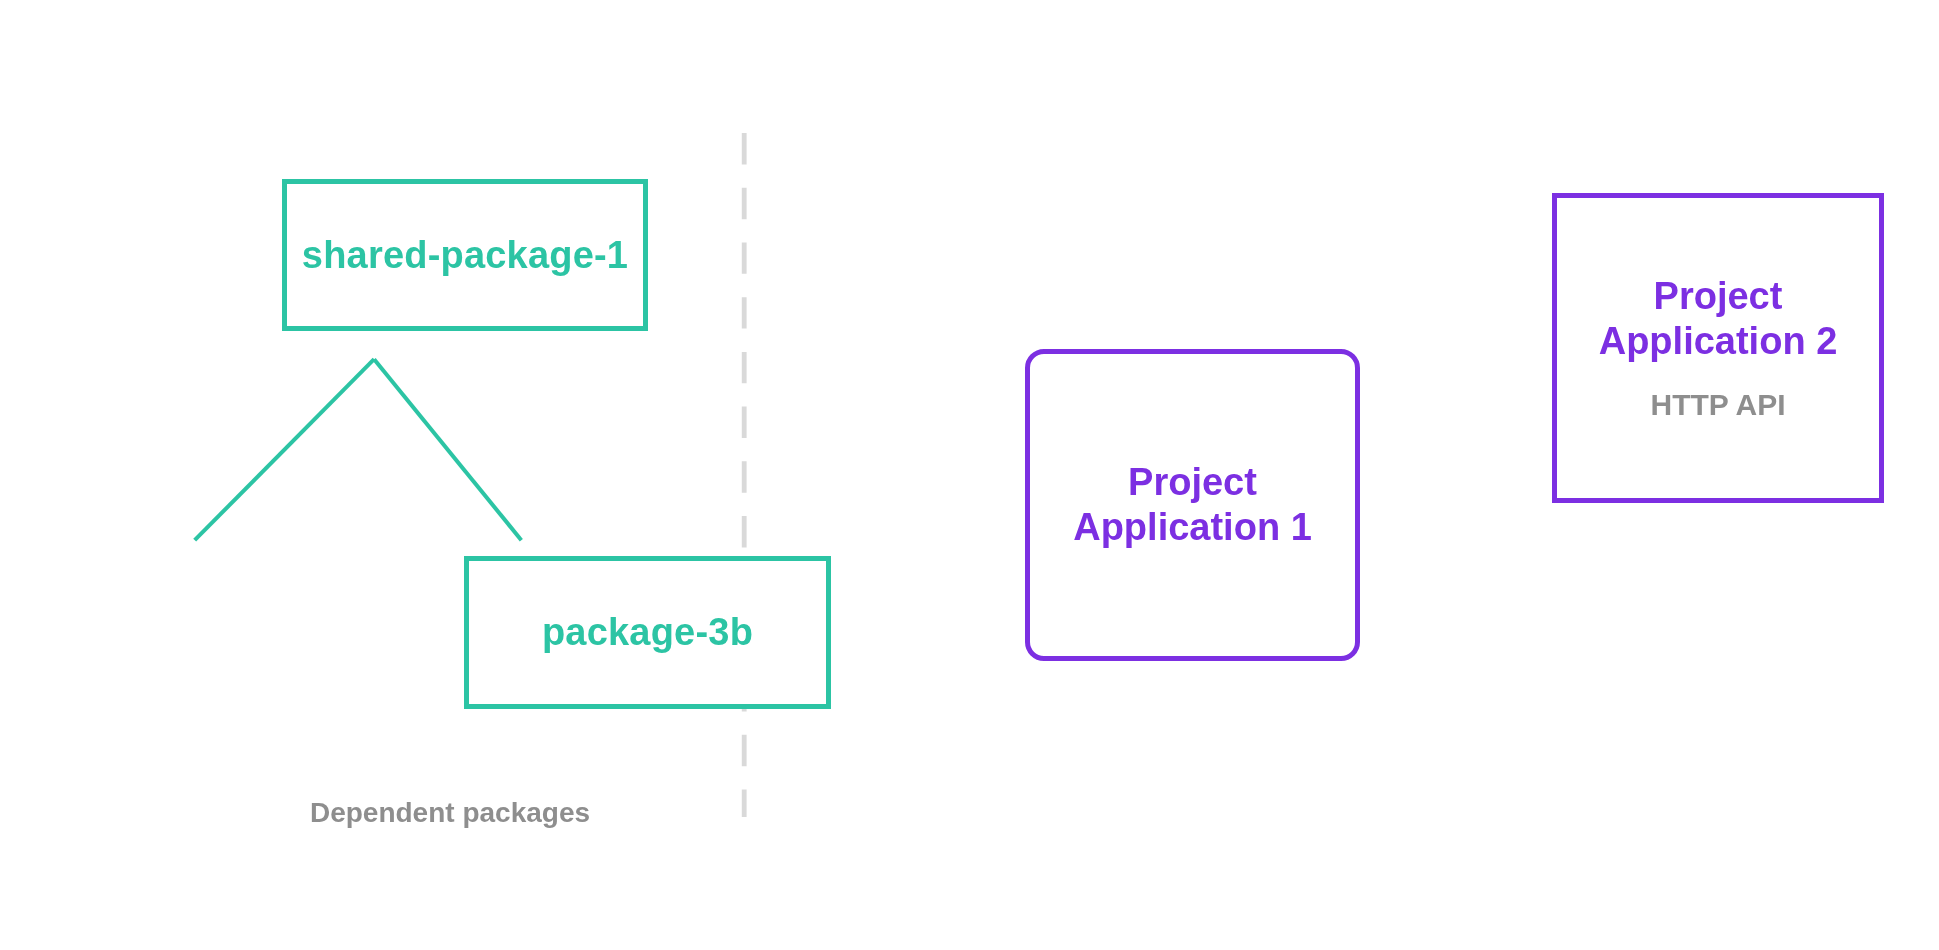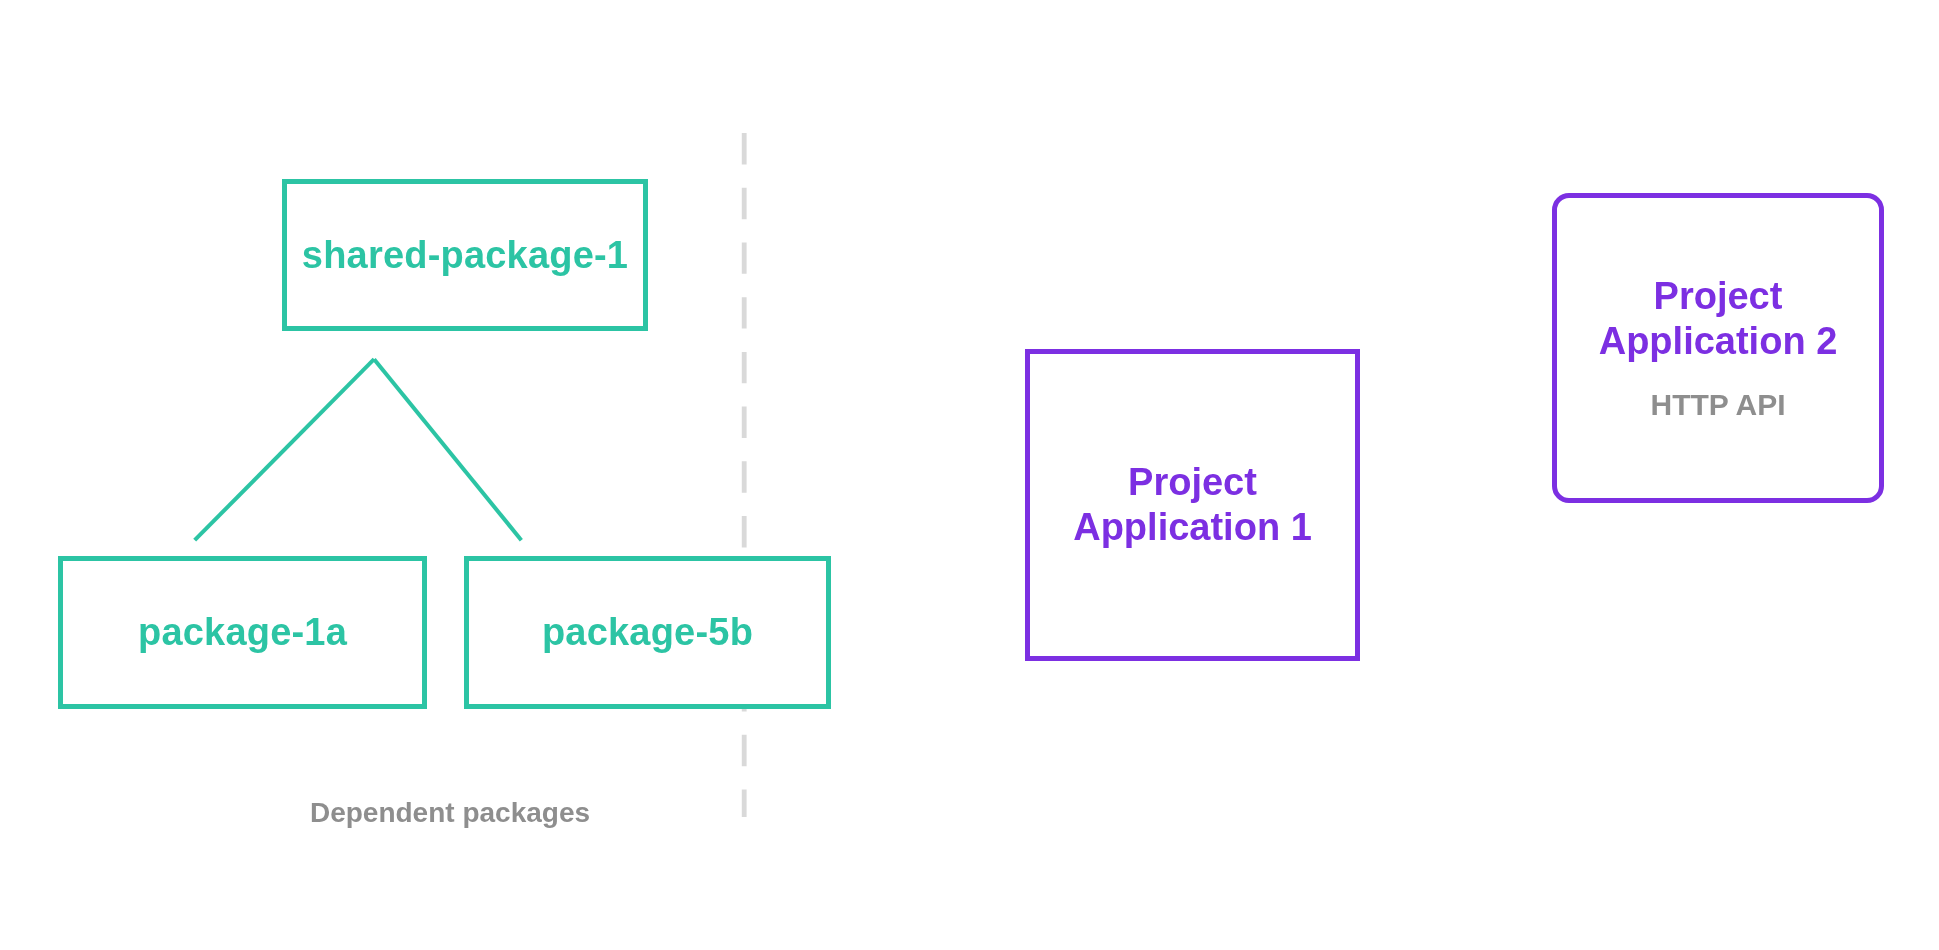--- a/index.html
+++ b/index.html
@@ -74,47 +74,44 @@
     text-align: center;
     color: var(--caption-text);
     font-size: 28px;
     font-weight: 700;
   }
 
   
   #node-shared   { left: 282px;  top: 179px; width: 366px; height: 152px; }
   #node-pkg-1a   { left: 58px;   top: 556px; width: 369px; height: 153px; }
   #node-pkg-1b   { left: 464px;  top: 556px; width: 367px; height: 153px; }
-  #node-app-1    { left: 1025px; top: 349px; width: 335px; height: 312px; }
-  #node-app-2    { left: 1552px; top: 193px; width: 332px; height: 310px; border-radius: 17px; }
+  #node-app-1    { left: 1025px; top: 349px; width: 335px; height: 312px; border-radius: 19px; }
+  #node-app-2    { left: 1552px; top: 193px; width: 332px; height: 310px; }
   #caption-left  { left: 220px;  top: 797px; }
   #caption-right { left: 1234px; top: 797px; }
 </style>
 </head>
 <body>
 
 <div class="canvas">
 
   <svg class="lines-layer" viewBox="0 0 1939 950" aria-hidden="true">
     <line class="pkg-edge" x1="465" y1="331" x2="242" y2="556"></line>
     <line class="pkg-edge" x1="465" y1="331" x2="648" y2="556"></line>
     <line class="app-edge" x1="1360" y1="508" x2="1552" y2="346"></line>
     <line class="divider-line" x1="925" y1="50" x2="925" y2="900"></line>
   </svg>
 
   <div class="node pkg-node" id="node-shared">
     <span>shared-package-1</span>
   </div>
 
-  <div class="node pkg-node" id="node-pkg-1a">
-    <span>package-1a</span>
-  </div>
 
   <div class="node pkg-node" id="node-pkg-1b">
-    <span>package-5b</span>
+    <span>package-3b</span>
   </div>
 
   <div class="caption" id="caption-left">Dependent packages</div>
 
   <div class="node app-node" id="node-app-1">
     <div class="app-title">Project Application 1</div>
   </div>
 
   <div class="node app-node" id="node-app-2">
     <div class="app-title">Project Application 2</div>

